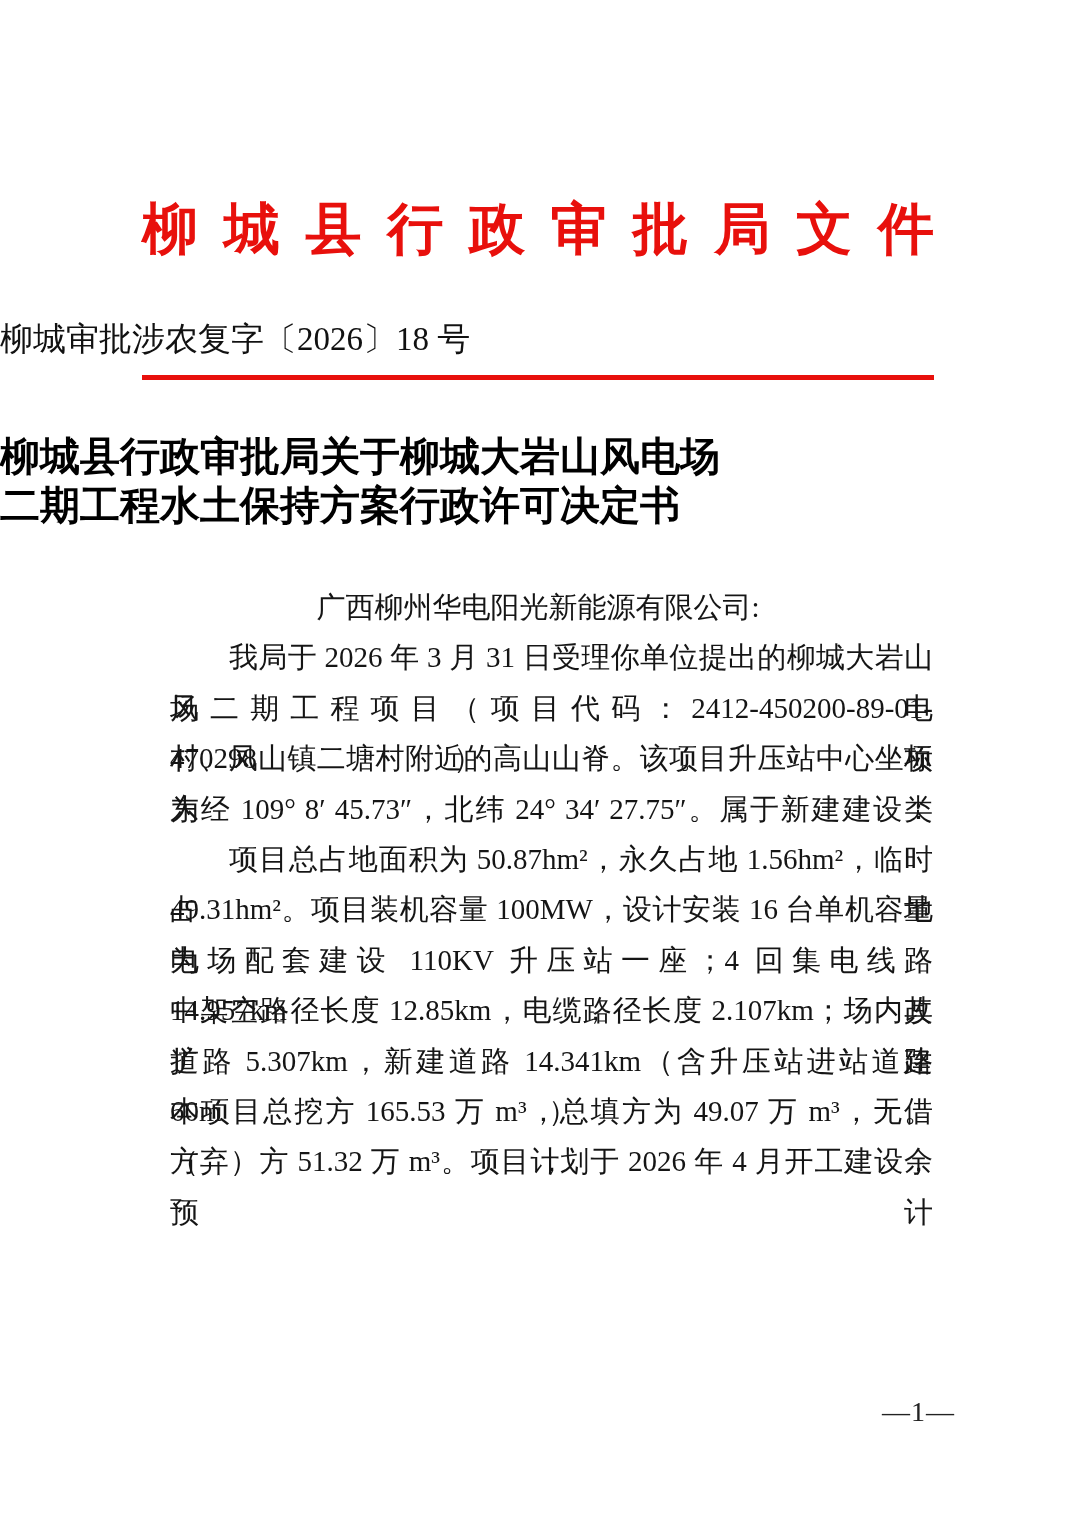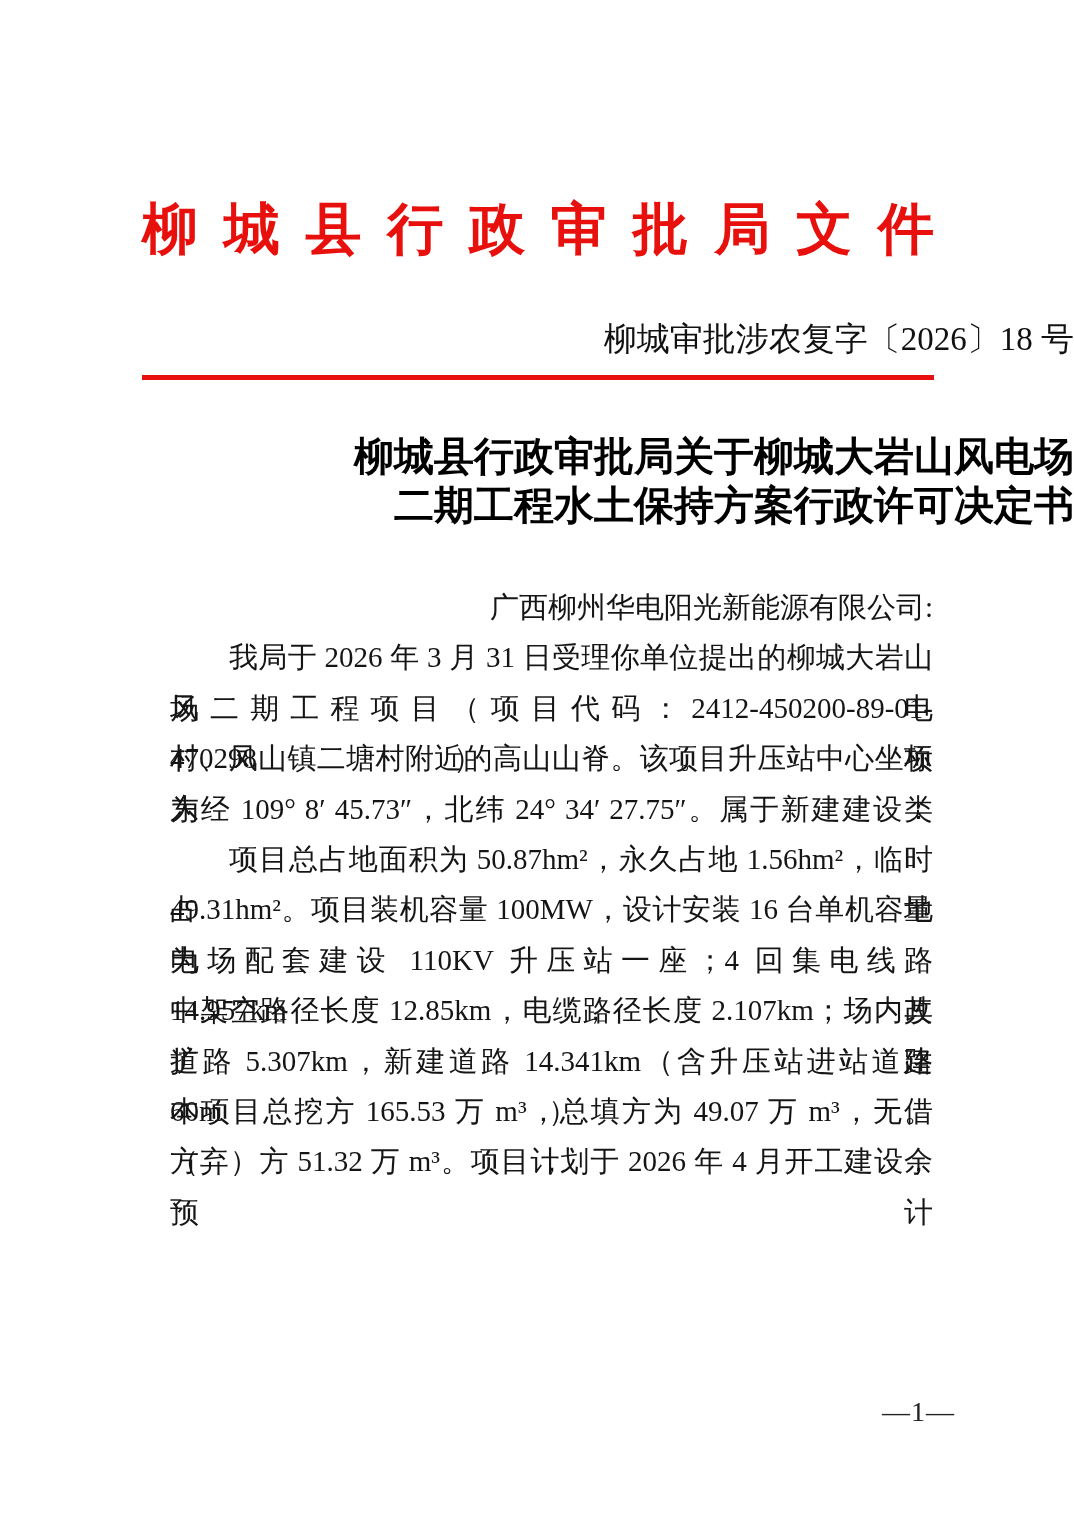--- a/index.html
+++ b/index.html
@@ -26,61 +26,61 @@
     font-weight: 700;
     font-family: "Liberation Serif", "DejaVu Serif", serif;
   }
   .header-title span { display: block; }
   
   .doc-number {
     position: absolute;
     top: 320px;
     left: 0;
     width: 100%;
-    text-align: right;
+    text-align: left;
     font-size: 33px;
     line-height: 1.2;
     font-weight: 400;
     color: #111111;
   }
   
   .red-rule {
     position: absolute;
     top: 375px;
     left: 142px;
     width: 792px;
     height: 5px;
   }
   
   .doc-title {
     position: absolute;
     top: 432px;
     left: 0;
     width: 100%;
-    text-align: right;
+    text-align: left;
     font-weight: 700;
     font-size: 40px;
     line-height: 49px;
     color: #000000;
     letter-spacing: 0px;
   }
   
   .body-block {
     position: absolute;
     top: 582px;
     left: 143px;
     width: 790px;
     font-size: 29px;
     color: #151515;
   }
   .body-block .line {
     line-height: 50.4px;
     height: 50.4px;
     white-space: nowrap;
-    text-align: right;
+    text-align: center;
   }
   .body-block .line.fill {
     white-space: normal;
     text-align: justify;
     text-align-last: justify;
     margin-left: 27px;
   }
   .body-block .line.indent { text-indent: 59px; }
   
   .page-number {

